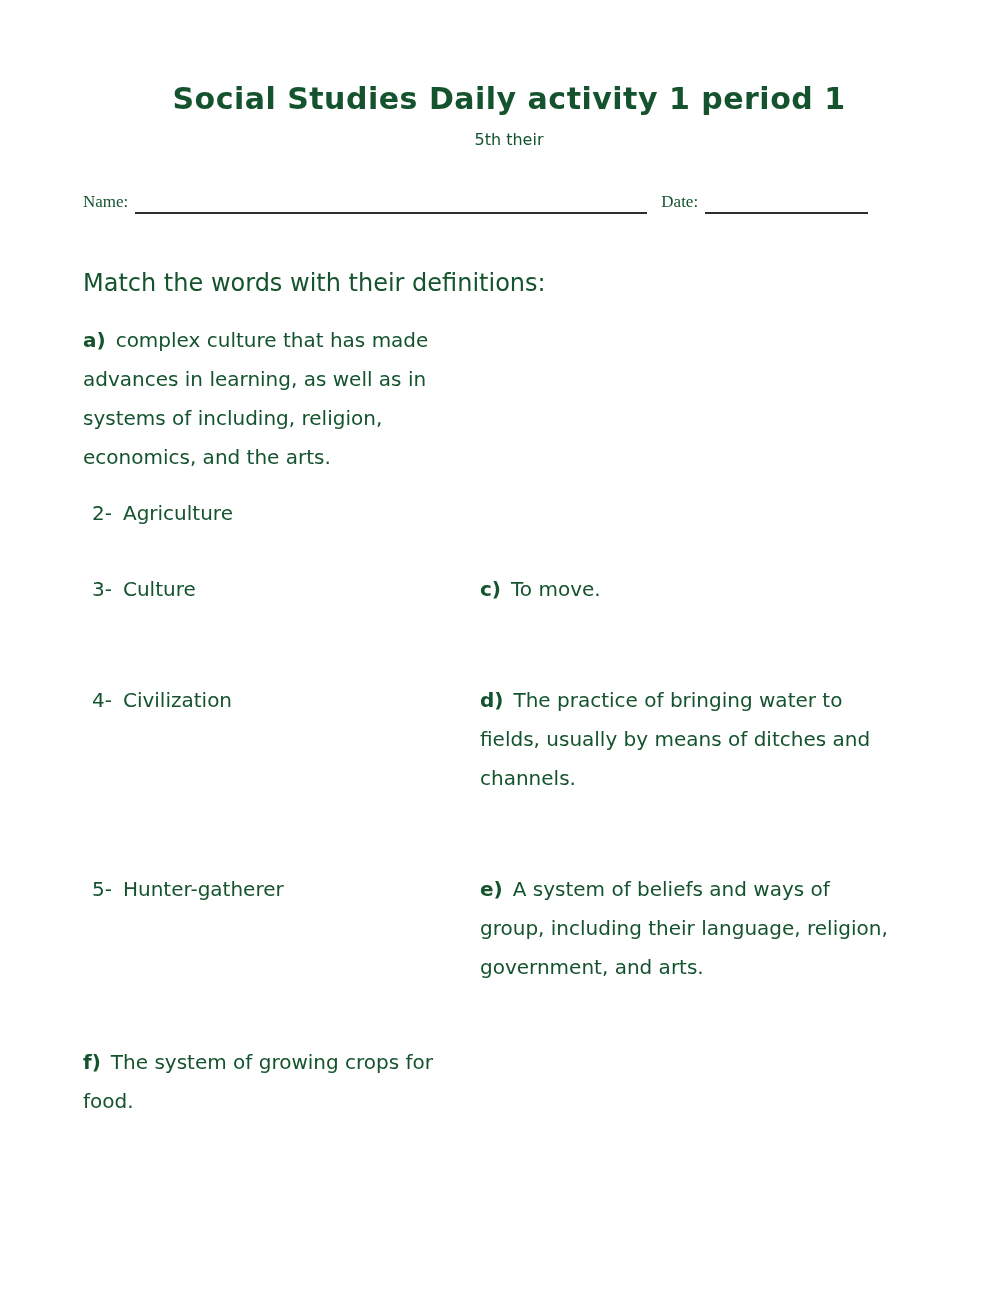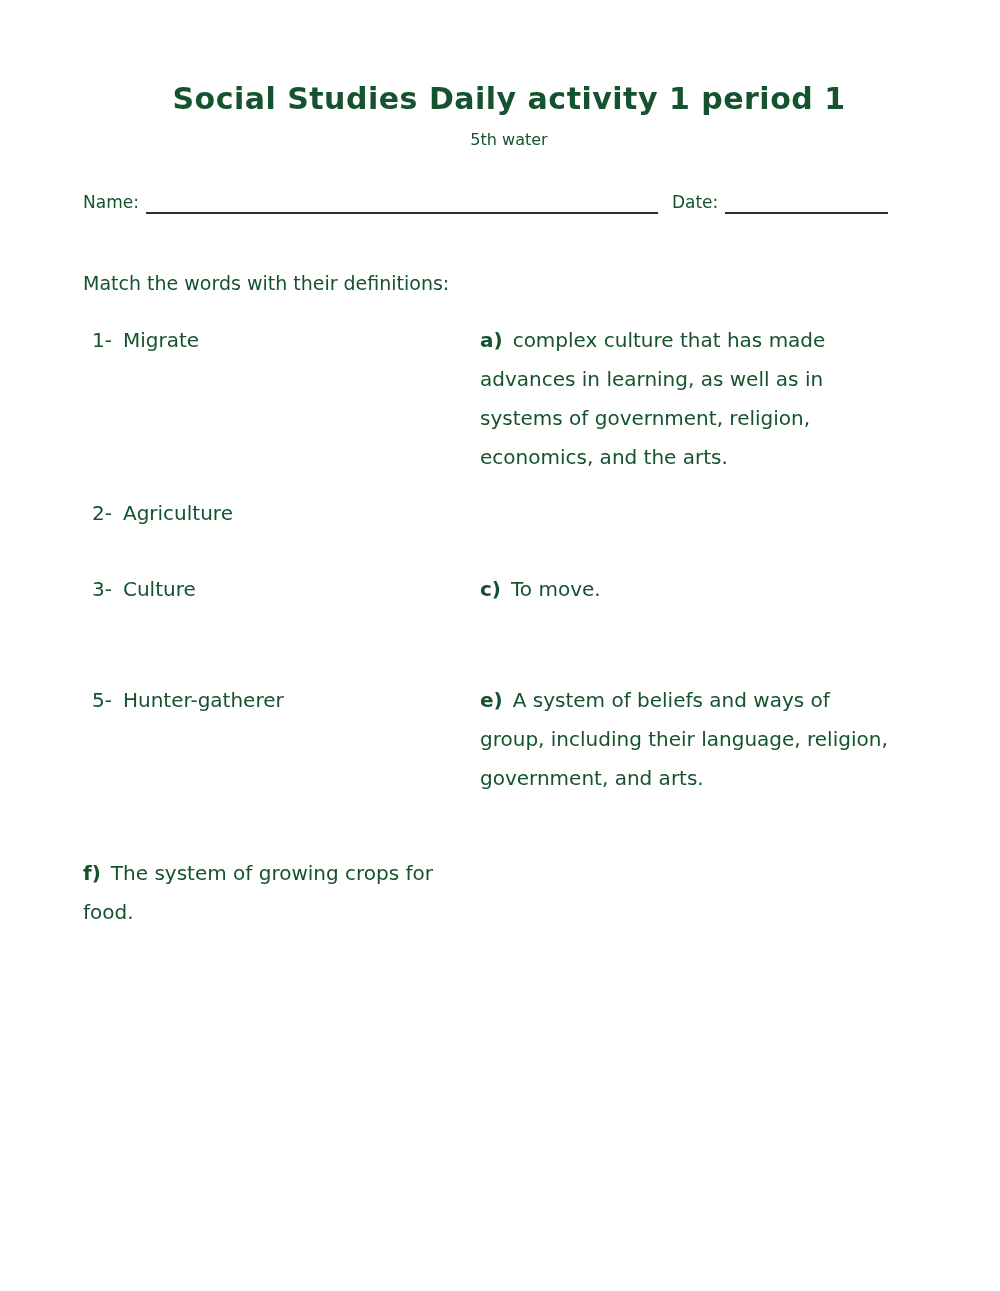--- a/index.html
+++ b/index.html
@@ -31,31 +31,32 @@
     font-size: 16px;
     margin-top: 8px;
     line-height: 20px;
   }
   .name-row {
     display: flex;
     align-items: flex-end;
     margin-top: 40px;
     font-size: 17px;
     line-height: 24px;
+    font-family: Liberation Serif, serif;
   }
   .blank-line {
     border-bottom: 2px solid #2e2e2e;
     height: 20px;
   }
   .name-line { width: 512px; margin-left: 7px; }
   .date-label { margin-left: 14px; }
   .date-line { width: 163px; margin-left: 7px; }
   .instructions {
     margin-top: 56px;
-    font-size: 19px;
+    font-size: 24px;
     line-height: 26px;
   }
   .matching { margin-top: 25px; }
   .match-row { display: flex; }
   .word-cell {
     width: 397px;
     flex-shrink: 0;
     box-sizing: border-box;
     padding-left: 9px;
     font-size: 20px;
@@ -78,43 +79,40 @@
   .mb-r3 { margin-bottom: 72px; }
   .mb-r4 { margin-bottom: 72px; }
   .mb-r5 { margin-bottom: 56px; }
 </style>
 </head>
 <body>
 
 <div class="page">
 
   <h1 class="title">Social Studies Daily activity 1 period 1</h1>
-  <div class="subtitle">5th water</div>
+  <div class="subtitle">5th their</div>
 
   <div class="name-row">
     <span>Name:</span>
     <span class="blank-line name-line"></span>
     <span class="date-label">Date:</span>
     <span class="blank-line date-line"></span>
   </div>
 
   <div class="instructions">Match the words with their definitions:</div>
 
   <div class="matching">
 
     <div class="match-row mb-r1">
-      <div class="word-cell">
-        <span class="num">1-</span><span>Migrate</span>
-      </div>
       <div class="def-cell">
         <div class="def-line">
           <span class="letter">a)</span><span>complex culture that has made</span>
         </div>
         <div class="def-line">advances in learning, as well as in</div>
-        <div class="def-line">systems of government, religion,</div>
+        <div class="def-line">systems of including, religion,</div>
         <div class="def-line">economics, and the arts.</div>
       </div>
     </div>
 
     <div class="match-row mb-r2">
       <div class="word-cell">
         <span class="num">2-</span><span>Agriculture</span>
       </div>
     </div>
 
@@ -122,20 +120,32 @@
       <div class="word-cell">
         <span class="num">3-</span><span>Culture</span>
       </div>
       <div class="def-cell">
         <div class="def-line">
           <span class="letter">c)</span><span>To move.</span>
         </div>
       </div>
     </div>
 
+    <div class="match-row mb-r4">
+      <div class="word-cell">
+        <span class="num">4-</span><span>Civilization</span>
+      </div>
+      <div class="def-cell">
+        <div class="def-line">
+          <span class="letter">d)</span><span>The practice of bringing water to</span>
+        </div>
+        <div class="def-line">fields, usually by means of ditches and</div>
+        <div class="def-line">channels.</div>
+      </div>
+    </div>
 
     <div class="match-row mb-r5">
       <div class="word-cell">
         <span class="num">5-</span><span>Hunter-gatherer</span>
       </div>
       <div class="def-cell">
         <div class="def-line">
           <span class="letter">e)</span><span>A system of beliefs and ways of</span>
         </div>
         <div class="def-line">group, including their language, religion,</div>

